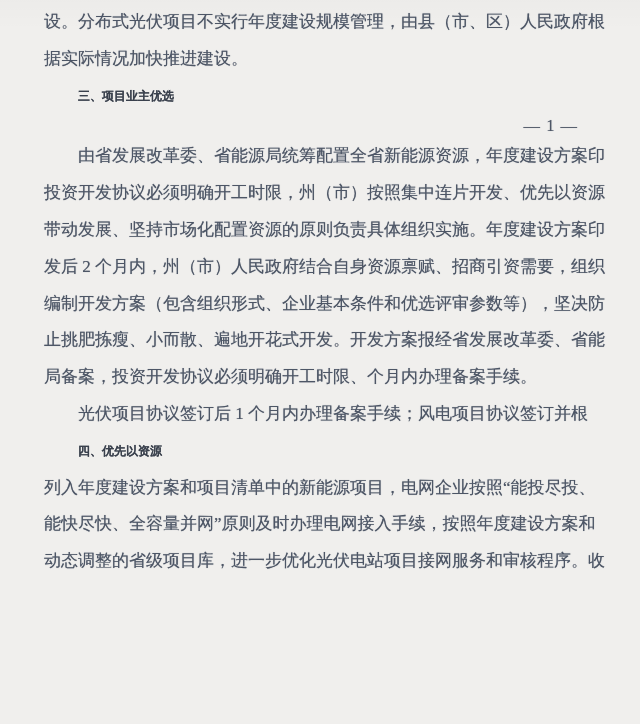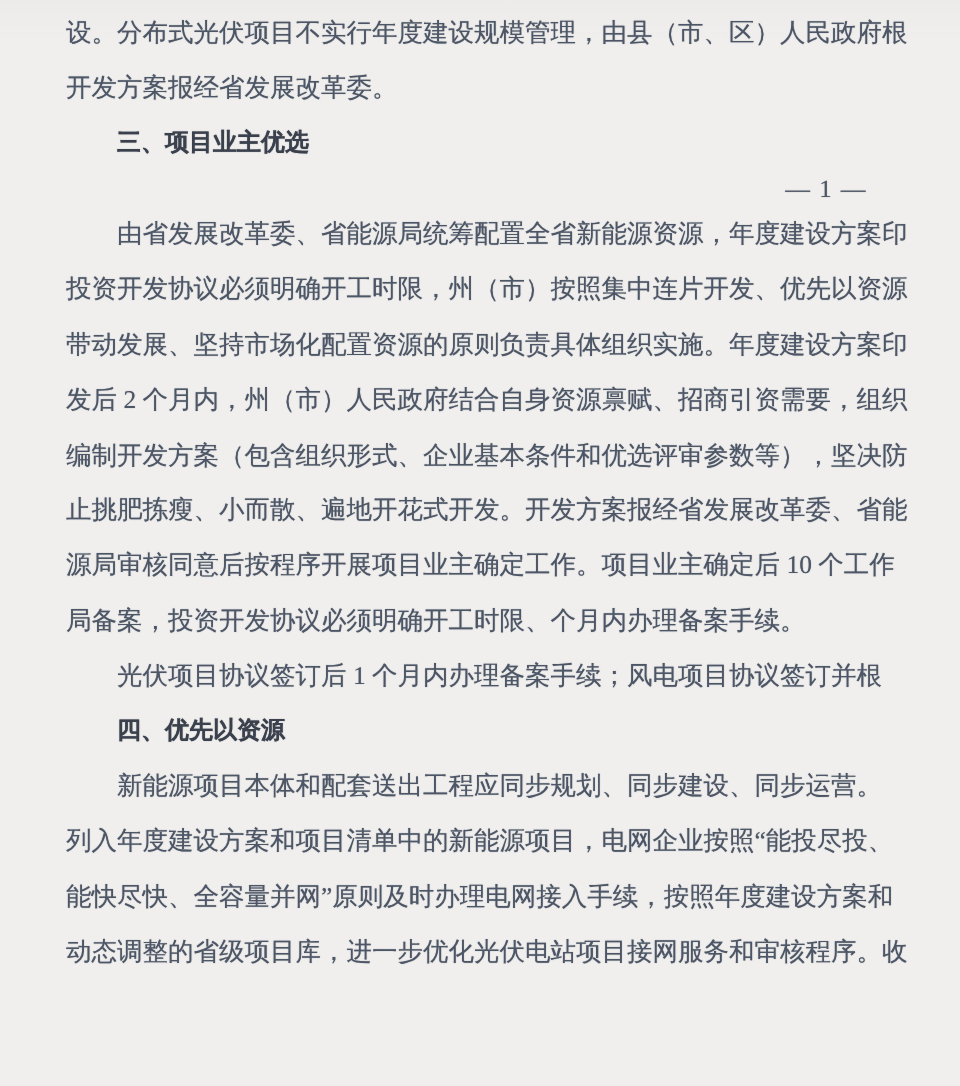--- a/index.html
+++ b/index.html
@@ -33,51 +33,49 @@
     white-space: pre;
     overflow: visible;
   }
   .ln.indent {
     padding-left: 34px;
   }
   .ln.heading {
     padding-left: 34px;
     font-family: "Liberation Sans", sans-serif;
     font-weight: bold;
-    font-size: 16px;
+    font-size: 12px;
     color: var(--heading-color, #3a414d);
     text-shadow: 0 0 0.6px rgba(58,65,77,0.8);
   }
   .ln.pagenum {
     height: 24px;
     line-height: 24px;
     text-align: right;
     padding-right: 23px;
     font-size: 16.5px;
     letter-spacing: 1px;
     color: var(--text-color, #4d5666);
   }
 </style>
 </head>
 <body>
 
 <div class="page">
   <div>
       <div class="ln">设。分布式光伏项目不实行年度建设规模管理，由县（市、区）人民政府根</div>
-      <div class="ln">开发方案报经省发展改革委。</div>
+      <div class="ln">据实际情况加快推进建设。</div>
       <div class="ln heading">三、项目业主优选</div>
       <div class="ln pagenum">— 1 —</div>
       <div class="ln indent">由省发展改革委、省能源局统筹配置全省新能源资源，年度建设方案印</div>
       <div class="ln">投资开发协议必须明确开工时限，州（市）按照集中连片开发、优先以资源</div>
       <div class="ln">带动发展、坚持市场化配置资源的原则负责具体组织实施。年度建设方案印</div>
       <div class="ln">发后 2 个月内，州（市）人民政府结合自身资源禀赋、招商引资需要，组织</div>
       <div class="ln">编制开发方案（包含组织形式、企业基本条件和优选评审参数等），坚决防</div>
       <div class="ln">止挑肥拣瘦、小而散、遍地开花式开发。开发方案报经省发展改革委、省能</div>
-      <div class="ln">源局审核同意后按程序开展项目业主确定工作。项目业主确定后 10 个工作</div>
       <div class="ln">局备案，投资开发协议必须明确开工时限、个月内办理备案手续。</div>
       <div class="ln indent">光伏项目协议签订后 1 个月内办理备案手续；风电项目协议签订并根</div>
       <div class="ln heading">四、优先以资源</div>
-      <div class="ln indent">新能源项目本体和配套送出工程应同步规划、同步建设、同步运营。</div>
       <div class="ln">列入年度建设方案和项目清单中的新能源项目，电网企业按照“能投尽投、</div>
       <div class="ln">能快尽快、全容量并网”原则及时办理电网接入手续，按照年度建设方案和</div>
       <div class="ln">动态调整的省级项目库，进一步优化光伏电站项目接网服务和审核程序。收</div>
     </div>
 </div>
 
 </body></html>

